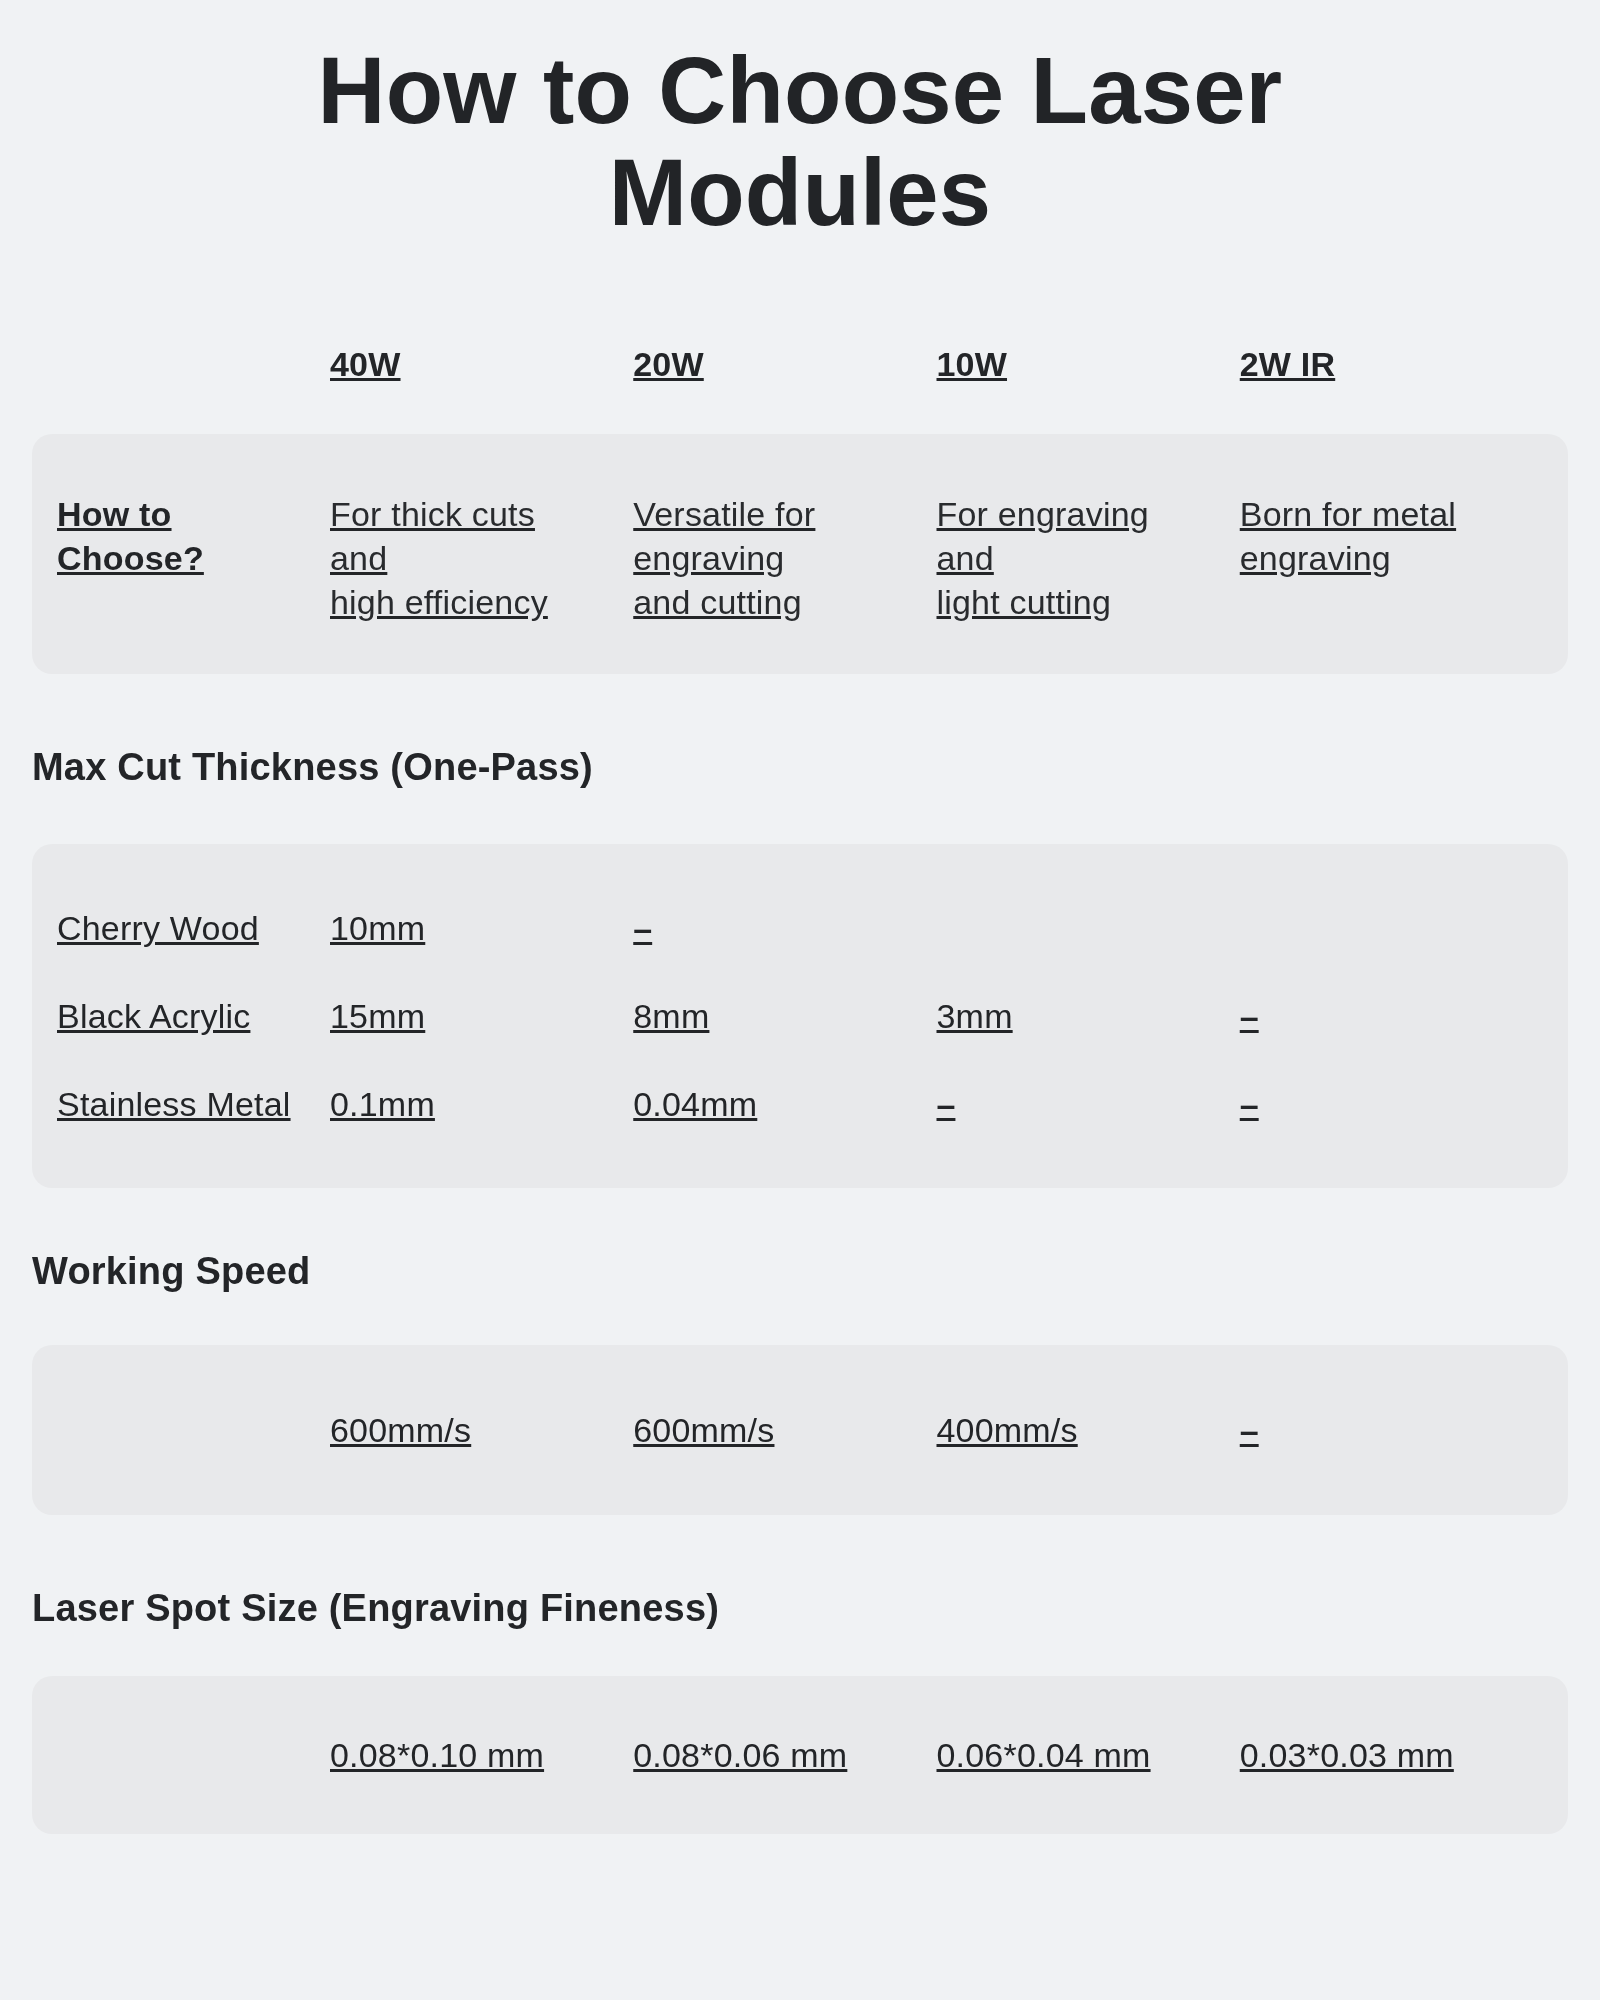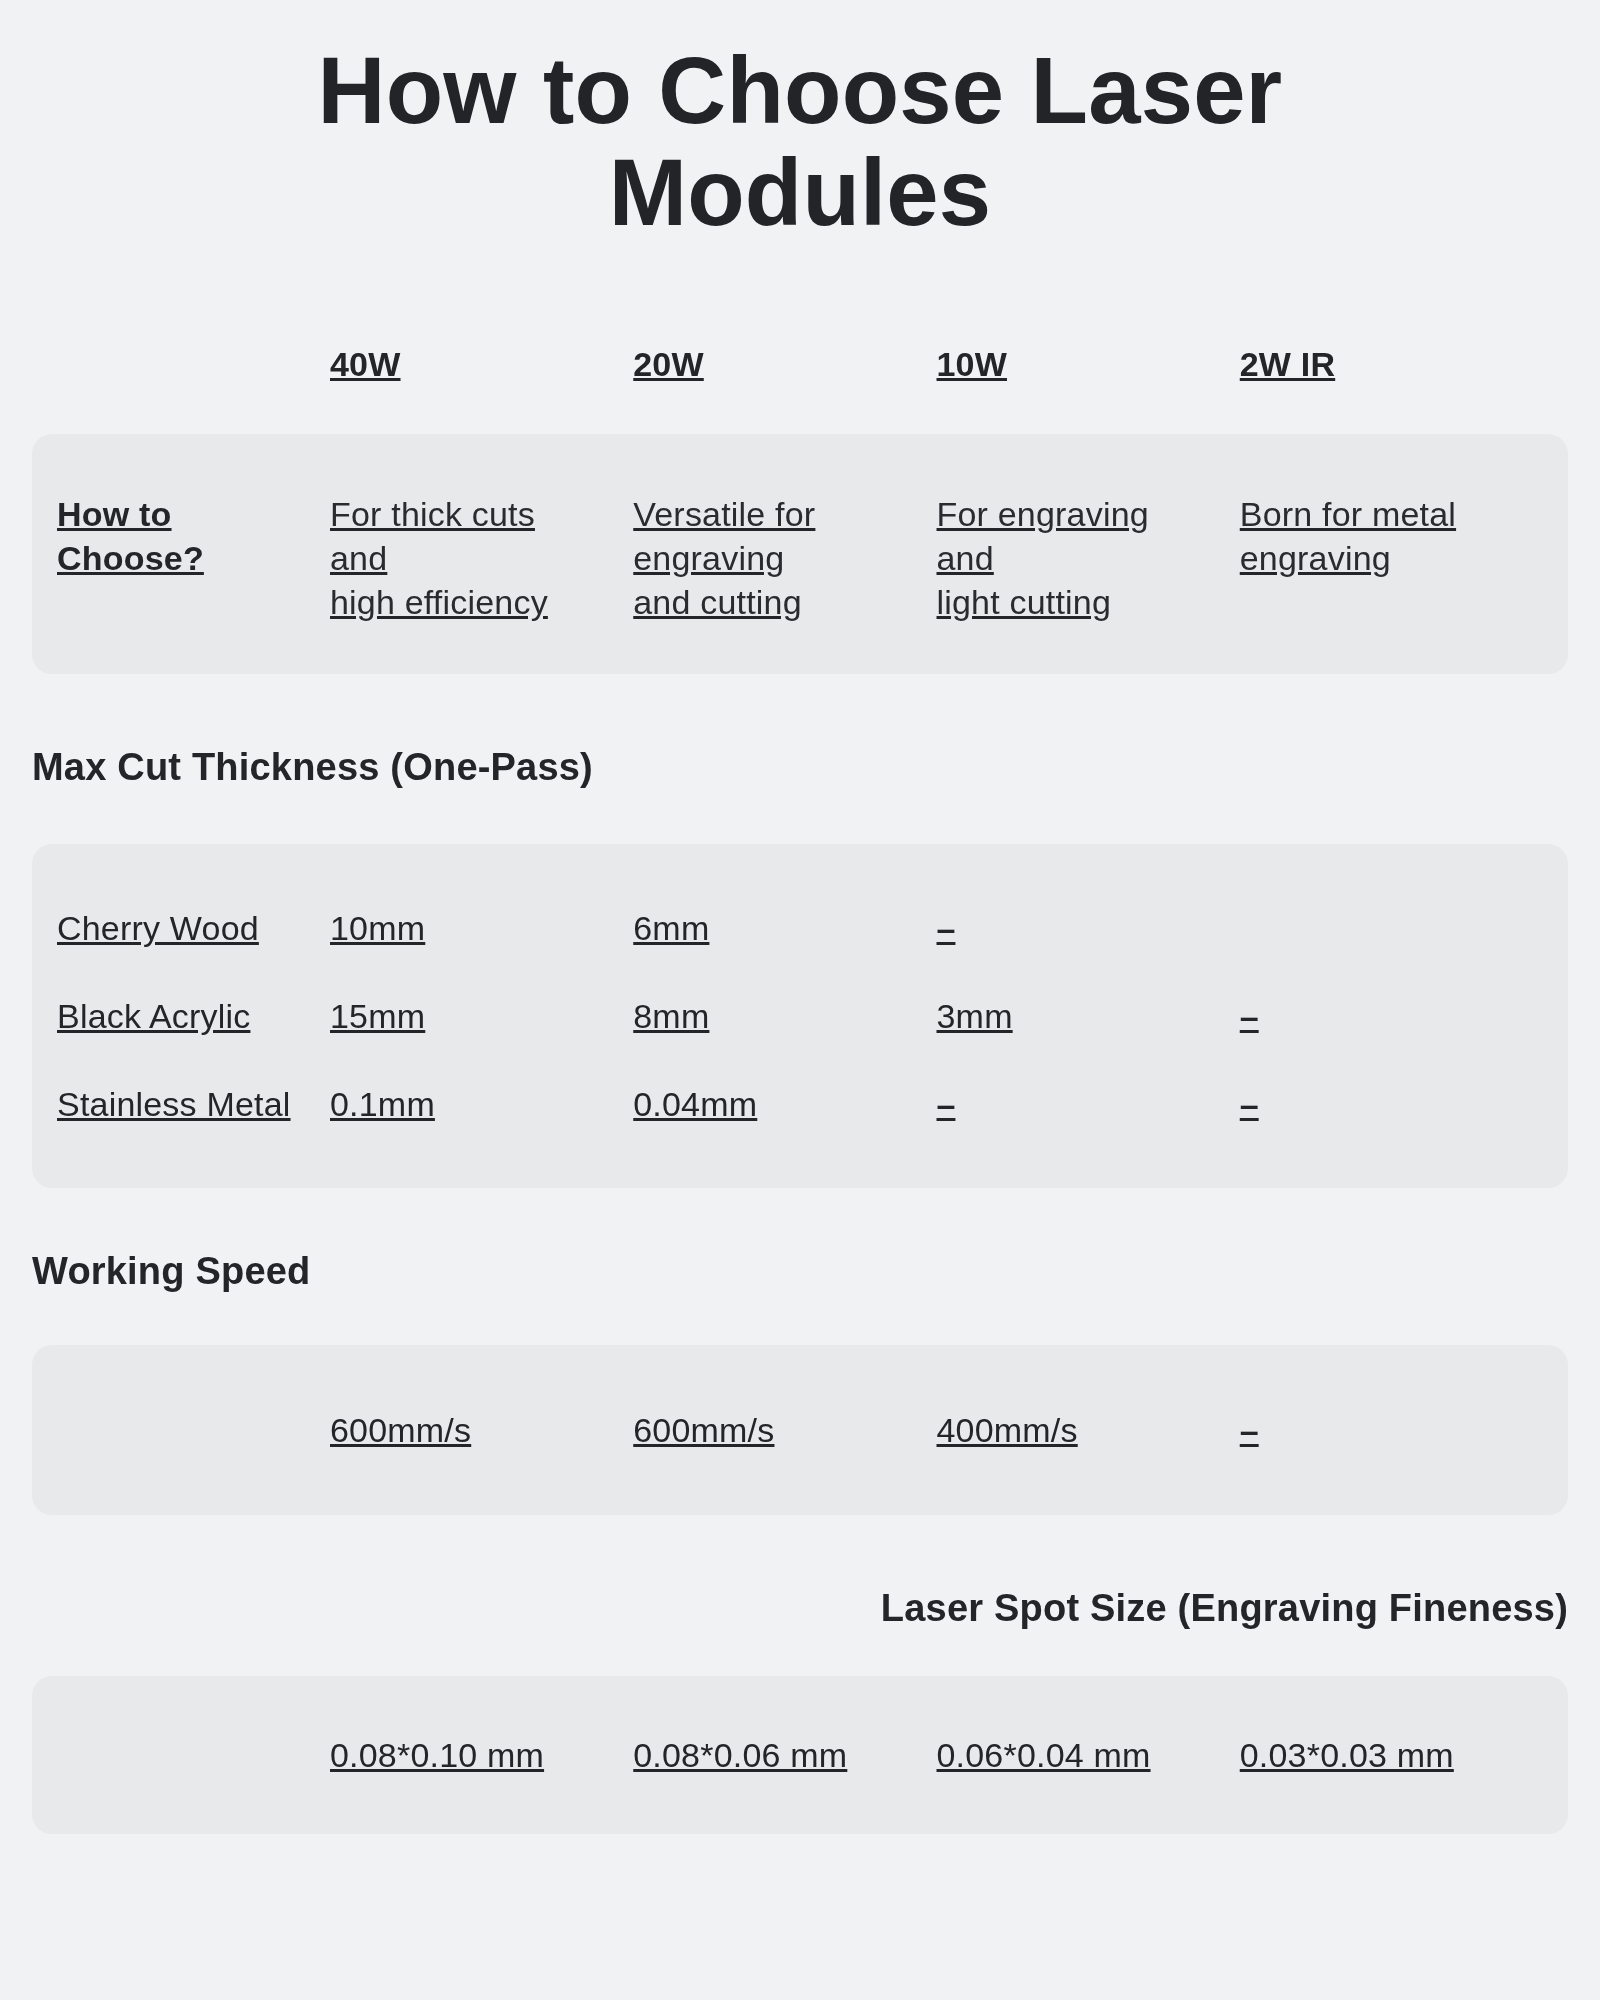--- a/index.html
+++ b/index.html
@@ -53,21 +53,21 @@
   .desc { white-space:pre-line; font-weight:400; color:#292b2e; }
   .section-heading {
     margin-left:32px;
     margin-right:32px;
     font-size:38px;
     line-height:46px;
     font-weight:700;
   }
   .heading-max-cut   { margin-top:70px; }
   .heading-speed     { margin-top:60px; }
-  .heading-spot      { margin-top:70px;text-align:right; }
+  .heading-spot      { margin-top:70px; }
   .panel-materials {
     margin-top:54px;
     padding-top:61px;
     padding-bottom:61px;
     font-size:34px;
     line-height:46px;
   }
   .panel-materials .grid + .grid { margin-top:42px; }
   .panel-materials .mat-label { font-weight:400; }
   .panel-speed {
@@ -117,21 +117,20 @@
 engraving</div>
   </div>
 </div>
 
 <h2 class="section-heading heading-max-cut">Max Cut Thickness (One-Pass)</h2>
 
 <div class="panel panel-materials">
   <div class="grid">
     <div class="mat-label">Cherry Wood</div>
     <div class="cell-value">10mm</div>
-    <div class="cell-value">6mm</div>
     <div class="cell-value dash">–</div>
   </div>
   <div class="grid">
     <div class="mat-label">Black Acrylic</div>
     <div class="cell-value">15mm</div>
     <div class="cell-value">8mm</div>
     <div class="cell-value">3mm</div>
     <div class="cell-value dash">–</div>
   </div>
   <div class="grid">

